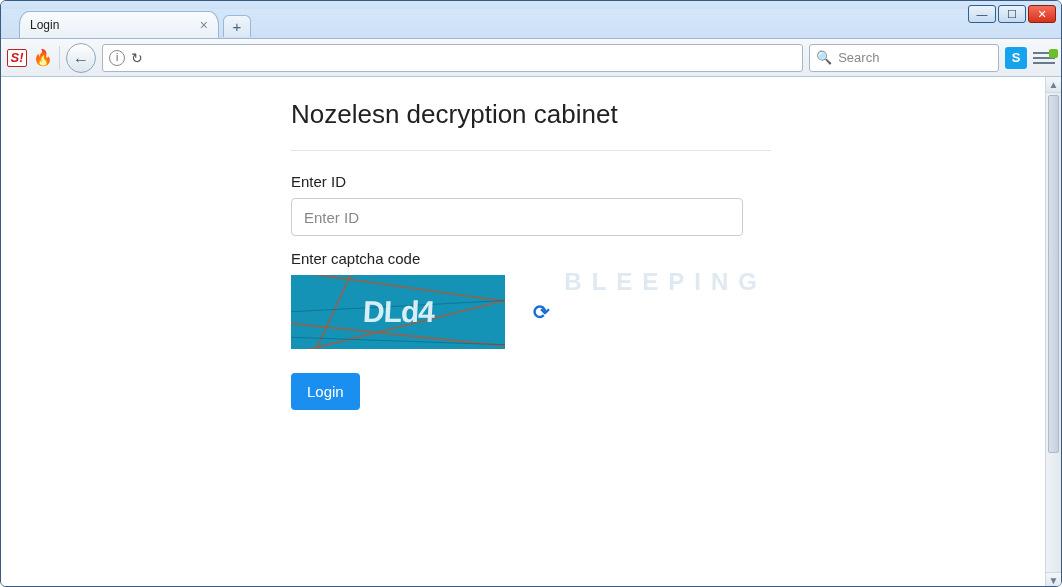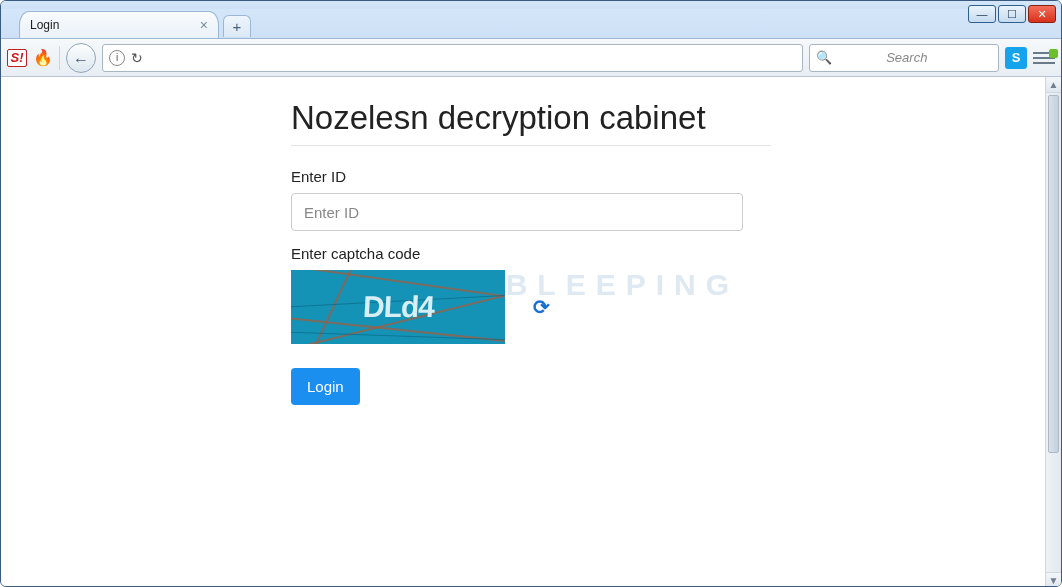--- a/index.html
+++ b/index.html
@@ -191,24 +191,24 @@
     height:70%;
   }
 
   
   .page {
     width: 480px;
     margin: 22px auto 0 auto;
     position:relative;
   }
   .page h1 {
-    font-size: 33px;
+    font-size: 26px;
     font-weight: 400;
     color:#222;
-    margin-bottom: 8px;
+    margin-bottom: 20px;
   }
   .page hr {
     border:none; border-top:1px solid #e3e3e3;
     margin-bottom: 22px;
   }
   .field-label {
     font-size: 15px;
     color:#222;
     margin-bottom: 8px;
   }
@@ -220,24 +220,24 @@
     padding: 0 12px;
     font-size:15px;
     color:#222;
     outline:none;
     background:#fff;
     margin-bottom: 14px;
   }
   .text-input::placeholder { color:#888; }
   .watermark {
     position:absolute;
-    right: 32px;
+    right: 4px;
     top: 170px;
     font-family: Arial, sans-serif;
-    font-size: 30px;
+    font-size: 24px;
     letter-spacing: 10px;
     color: #dfe9f1;
     font-weight: 700;
     text-align:left;
     line-height: 1.05;
     pointer-events:none;
     user-select:none;
   }
   .captcha-row {
     display:flex; align-items:center; gap:28px;
@@ -307,21 +307,21 @@
   <div style="width:1px;height:24px;background:#cbd6e0;"></div>
   <div class="back-btn">←</div>
 
   <div class="urlbox">
     <div class="info-icon">i</div>
     <span class="reload">↻</span>
   </div>
 
   <div class="searchbox">
     <span class="mag">🔍</span>
-    <span style="font-style:italic;margin-left:48px;">Search</span>
+    <span style="">Search</span>
   </div>
 
   <div class="ext-sq">S</div>
 
   <div class="hamburger">
     <span></span>
       <span></span>
       <span></span>
     <div class="dot"></div>
   </div>

